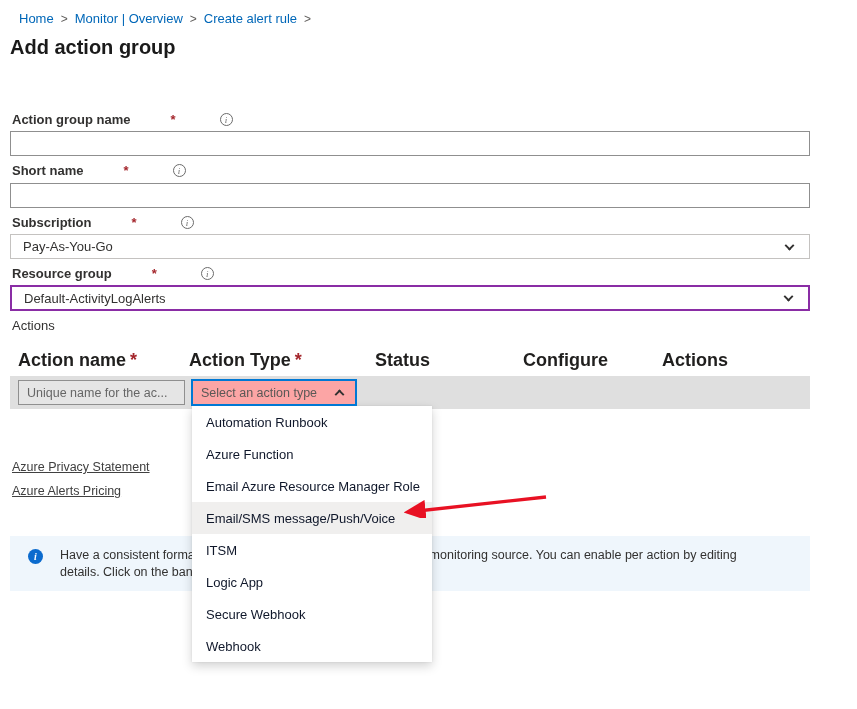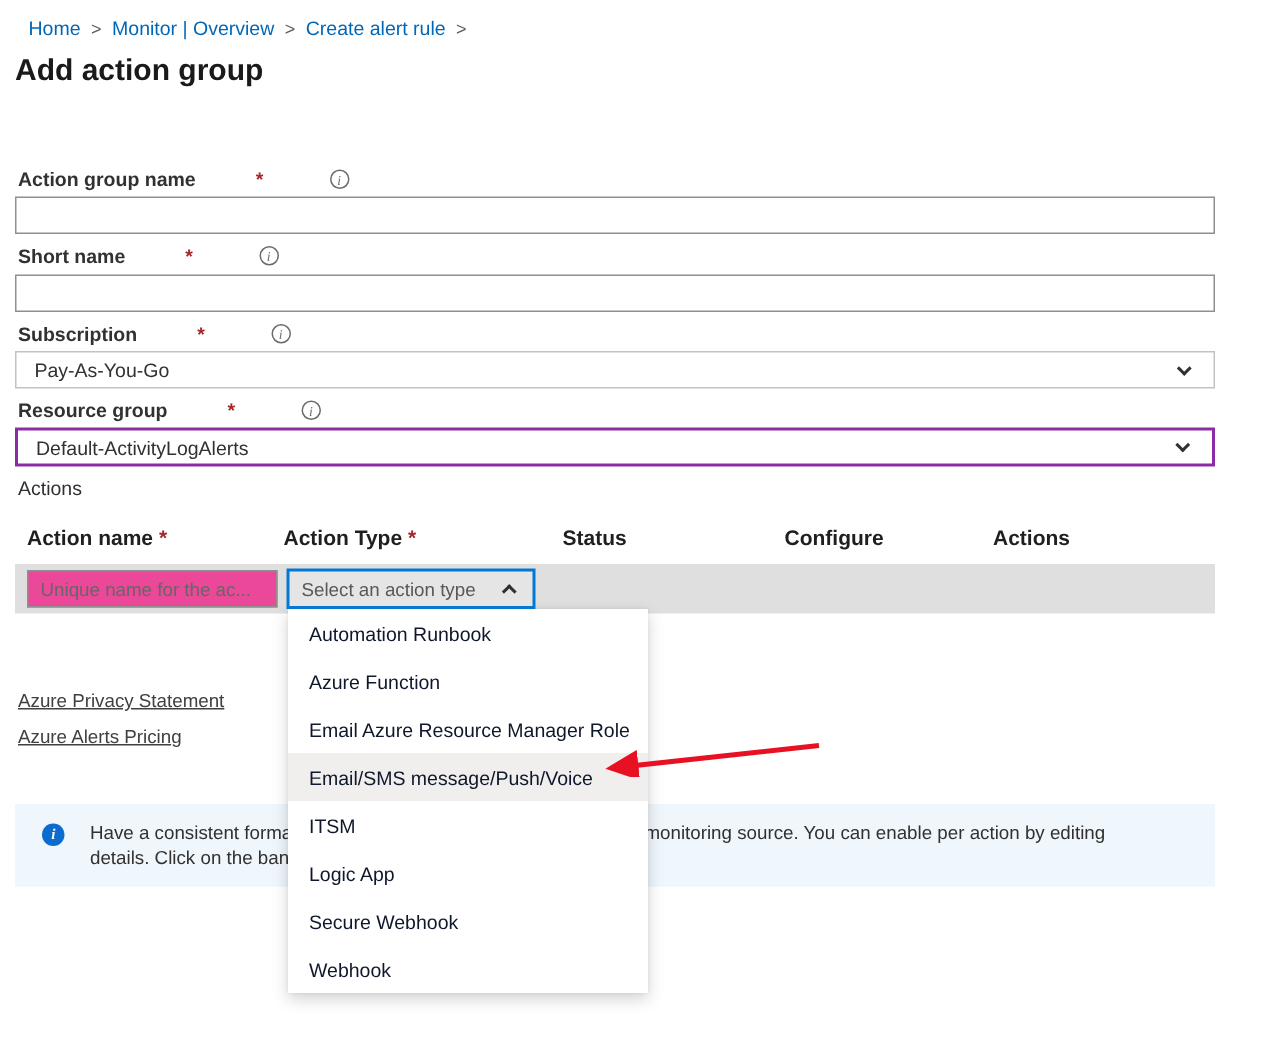--- a/index.html
+++ b/index.html
@@ -36,30 +36,30 @@
   }
   .select-box.purple-focus { border:2px solid #8a2da5; height:26px; }
   .chev {
     position:absolute; right:16px; top:50%; width:7px; height:7px;
     border-right:2px solid #323130; border-bottom:2px solid #323130;
   }
   .chev.down { transform:translateY(-70%) rotate(45deg); }
   .chev.up   { transform:translateY(-30%) rotate(225deg); }
   
   .actions-heading { position:absolute; left:12px; top:318px; font-size:13px; color:#323130; }
-  .col-head { position:absolute; top:350px; font-size:14px; font-weight:600; color:#201f1e; }
+  .col-head { position:absolute; top:350px; font-size:18px; font-weight:600; color:#201f1e; }
   .grid-row { position:absolute; left:10px; top:376px; width:800px; height:33px; background:#dfdfdf; }
   .action-name-input {
     position:absolute; left:18px; top:380px; width:167px; height:25px;
-    border:1px solid #8f8f8f; background:#ec4899; font-family:"Liberation Sans", sans-serif;
+    border:1px solid #8f8f8f; background:#e5e5e5; font-family:"Liberation Sans", sans-serif;
     font-size:12.5px; padding:0 8px; color:#323130; outline:none;
   }
   .action-name-input::placeholder { color:#666; opacity:1; }
   .type-combo {
-    position:absolute; left:191px; top:379px; width:166px; height:27px; background:#e5e5e5;
+    position:absolute; left:191px; top:379px; width:166px; height:27px; background:#fca5a5;
     border:2px solid #0078d4; display:flex; align-items:center; padding:0 8px;
     font-size:12.5px; color:#5a5856; cursor:pointer; z-index:6;
   }
   .type-combo .chev { right:12px; border-color:#323130; }
   
   .dropdown-panel {
     position:absolute; left:192px; top:406px; width:240px; height:256px; background:#fff;
     box-shadow:0 4px 10px rgba(0,0,0,0.18), 0 0 2px rgba(0,0,0,0.08); z-index:5;
   }
   .dropdown-item {

